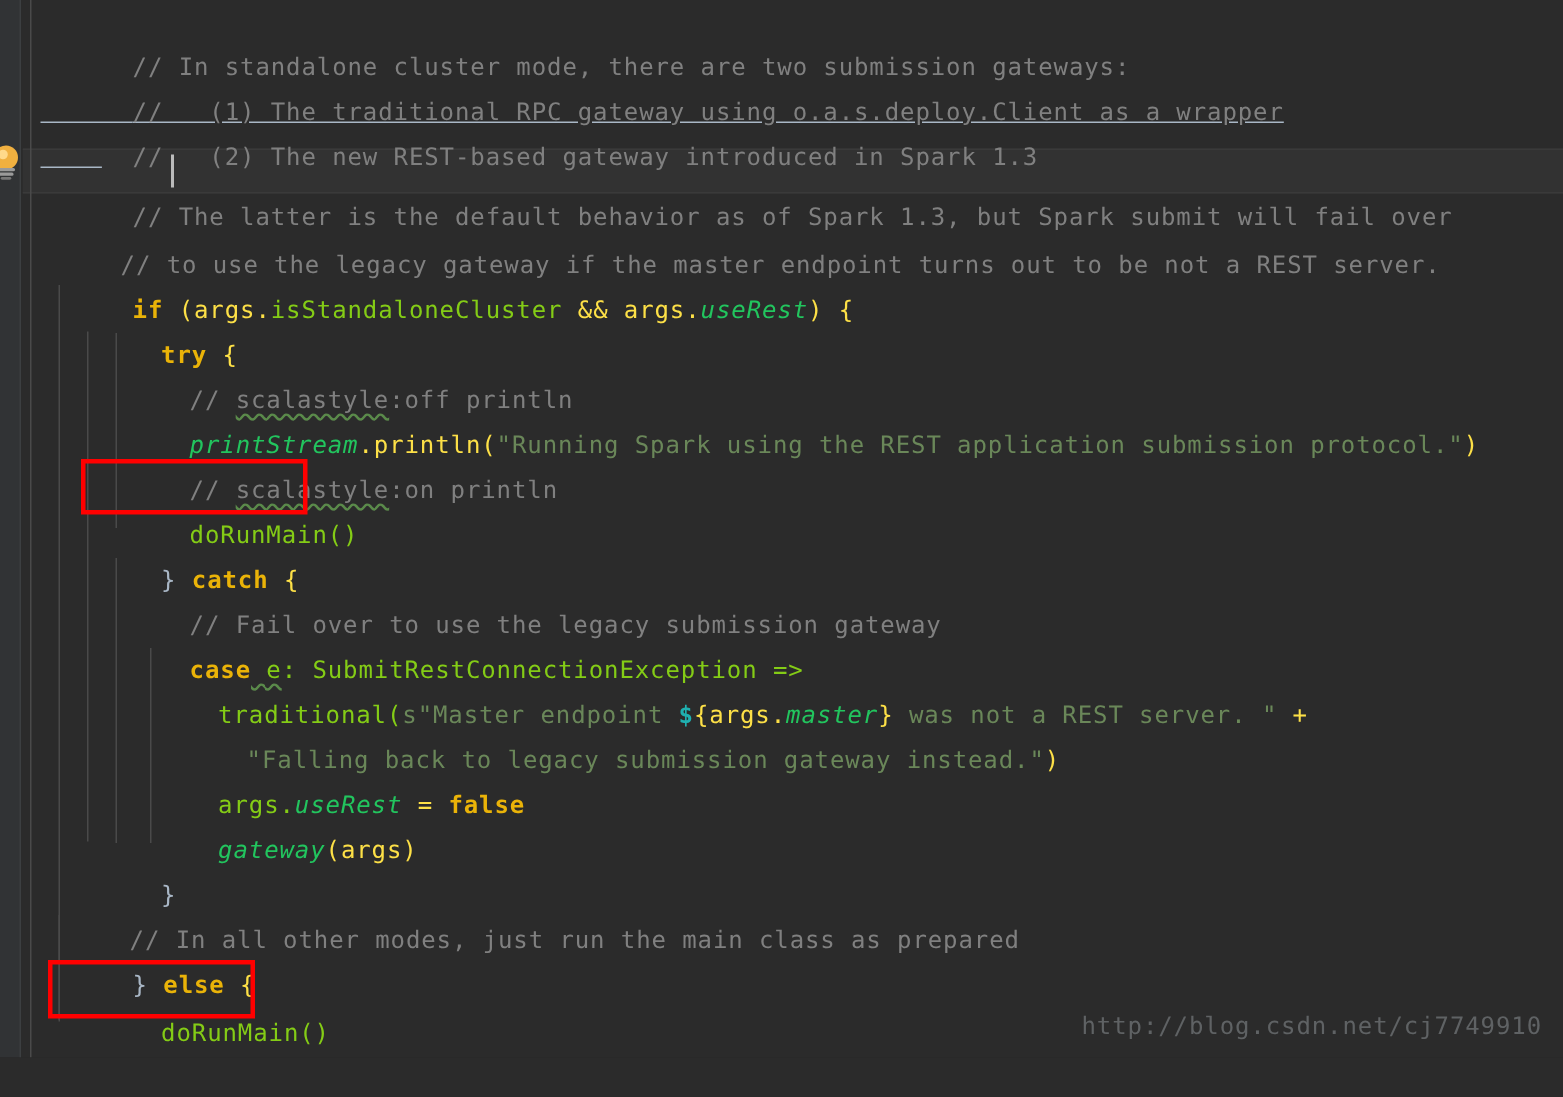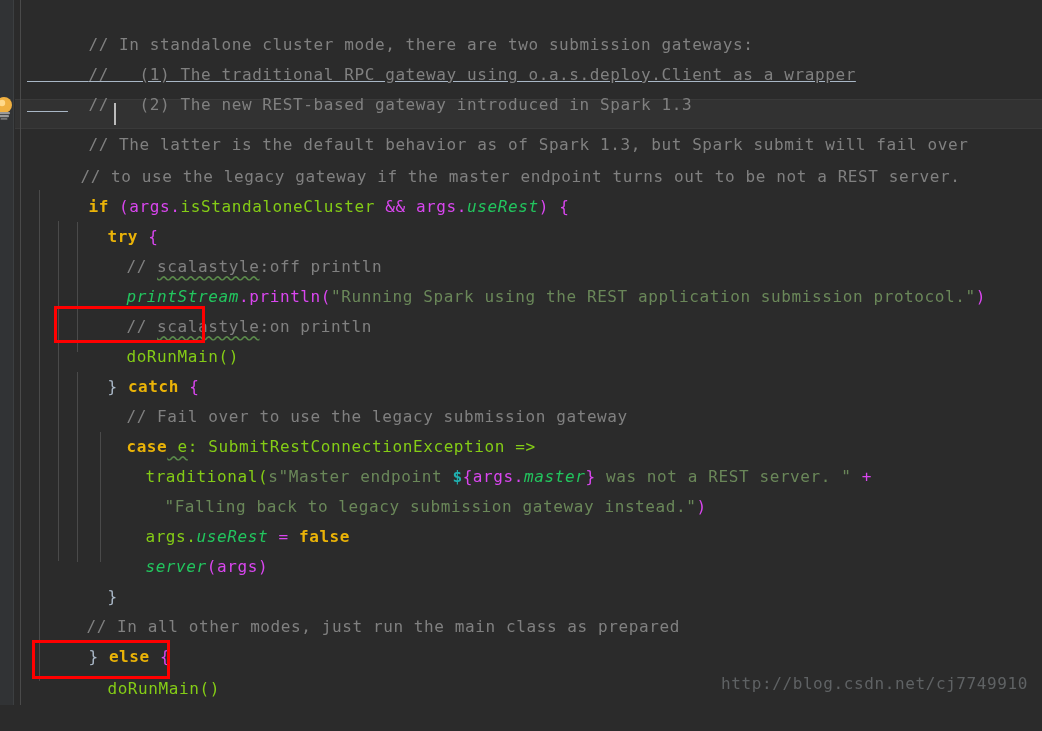--- a/index.html
+++ b/index.html
@@ -81,21 +81,21 @@
     letter-spacing: 0.6px;
     color: #a9b7c6;
   }
 
   
   .cmt      { color: #808080; }
   .kw       { color: #eab308; font-weight: bold; }
   .str      { color: #6a8759; }
   .fld      { color: #22c55e; font-style: italic; }
   .ident    { color: #84cc16; }
-  .punc     { color: #d946ef; }
+  .punc     { color: #fde047; }
   .interp   { color: #1fb0b0; font-weight: bold; }
   .brace    { color: #a9b7c6; }
 
   
   .typo {
     text-decoration: underline wavy #5a8a4a;
     text-decoration-skip-ink: none;
     text-underline-offset: 3px;
   }
 
@@ -210,21 +210,21 @@
 
     <div class="line" style="top:462px; left:88px;">
       <span class="str">"Falling back to legacy submission gateway instead."</span><span class="punc">)</span>
     </div>
 
     <div class="line" style="top:492px; left:69px;">
       <span class="ident">args.</span><span class="fld">useRest</span><span class="punc"> = </span><span class="kw">false</span>
     </div>
 
     <div class="line" style="top:522px; left:69px;">
-      <span class="fld">server</span><span class="punc">(args)</span>
+      <span class="fld">gateway</span><span class="punc">(args)</span>
     </div>
 
     <div class="line" style="top:552px; left:31px;">
       <span class="brace">}</span>
     </div>
 
     <div class="line" style="top:582px; left:10px;">
       <span class="cmt">// In all other modes, just run the main class as prepared</span>
     </div>
 

